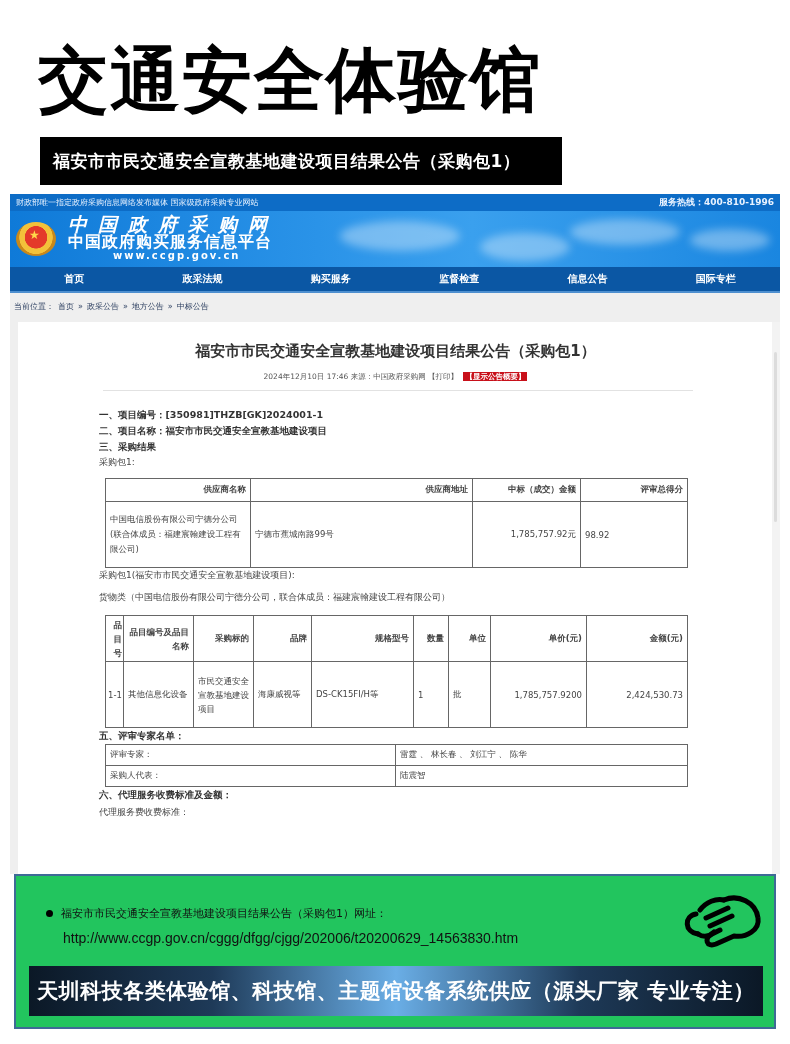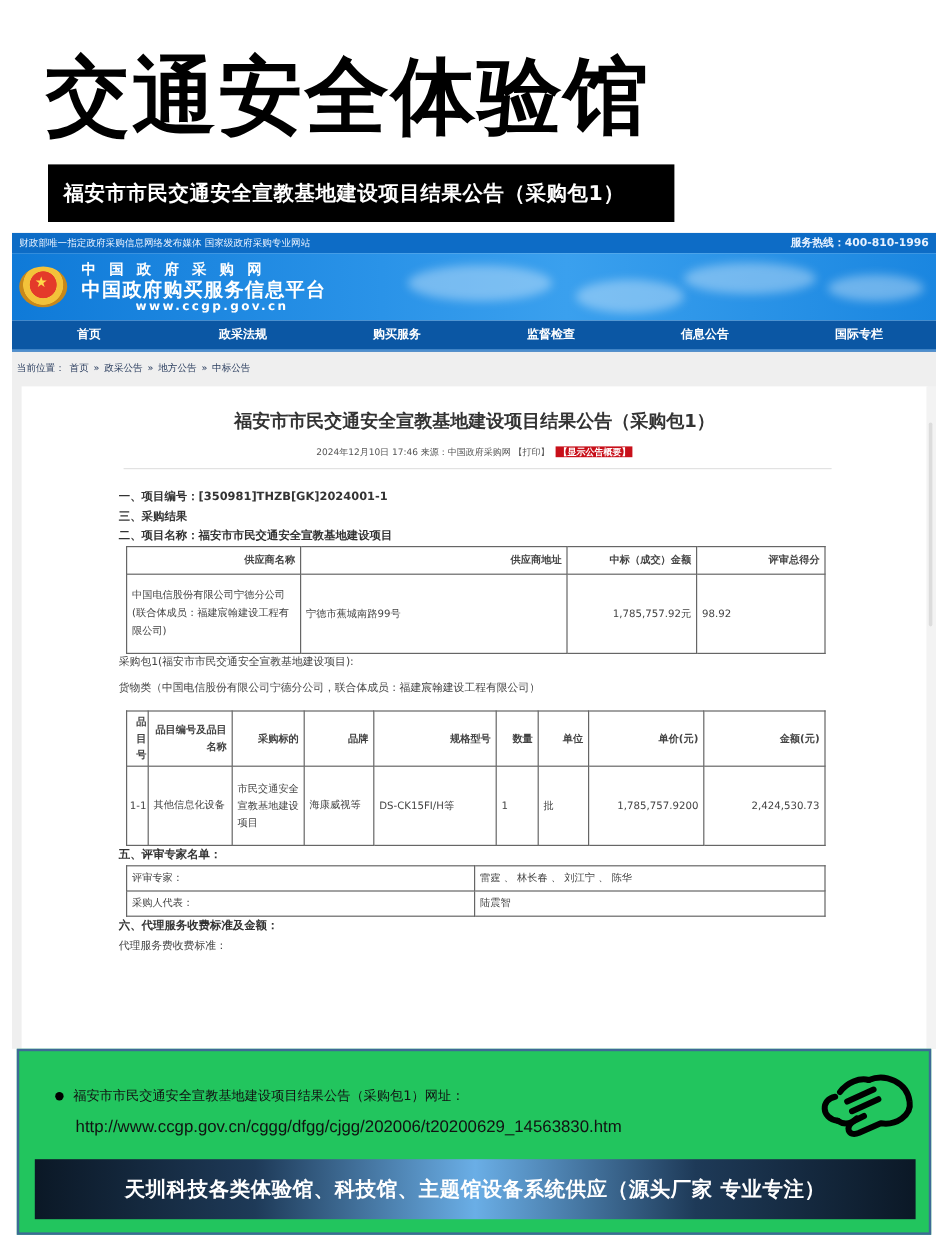--- a/index.html
+++ b/index.html
@@ -46,21 +46,21 @@
   }
   .emblem {
     width: 40px; height: 34px; border-radius: 50%;
     background: radial-gradient(circle at 50% 45%, #e43a2a 0 40%, #f3c23a 42% 60%, #c8881a 62%);
     position: relative; z-index: 2;
   }
   .emblem::after {
     content: "★"; position: absolute; left: 13px; top: 6px; color: #ffd94a; font-size: 12px;
   }
   .brand { margin-left: 12px; z-index: 2; }
-  .brand .b1 { color: #fff; font-size: 12px; font-weight: bold; letter-spacing: 11px; line-height: 17px; }
+  .brand .b1 { color: #fff; font-size: 19px; font-weight: bold; letter-spacing: 11px; line-height: 17px; font-style: italic; }
   .brand .b2 { color: #fff; font-size: 16px; font-weight: bold; letter-spacing: 1px; line-height: 17px; }
   .brand .b3 { color: #fff; font-size: 10px; font-weight: bold; letter-spacing: 2px; margin-left: 45px; line-height: 12px; }
   .navbar {
     height: 26px; background: #0b57a4;
     display: flex; align-items: center;
     border-bottom: 2px solid #4e8fcf;
   }
   .navbar .nav-item {
     flex: 1; text-align: center; color: #fff; font-size: 10px; font-weight: bold;
   }
@@ -116,21 +116,21 @@
   .bullet-dot { width: 7px; height: 7px; border-radius: 50%; background: #000; margin-right: 8px; }
   .url-line {
     position: absolute; left: 47px; top: 54px; font-size: 14px; color: #111;
     font-family: "Liberation Sans", sans-serif;
   }
   .hand-icon { position: absolute; left: 660px; top: 8px; width: 90px; height: 72px; }
   .slogan-bar {
     position: absolute; left: 13px; top: 90px; width: 734px; height: 50px;
     background: linear-gradient(90deg, #0b1826 0%, #1e3a58 25%, #6aaee6 50%, #1e3a58 75%, #0b1826 100%);
     display: flex; align-items: center; justify-content: center;
-    color: #fff; font-size: 17px; font-weight: bold; letter-spacing: 0.5px;
+    color: #fff; font-size: 21px; font-weight: bold; letter-spacing: 0.5px;
   }
 </style>
 </head>
 <body>
 
 <div class="hero-title">交通安全体验馆</div>
 <div class="hero-sub">
   <span>福安市市民交通安全宣教基地建设项目结果公告（采购包1）</span>
 </div>
 
@@ -173,22 +173,23 @@
   <div class="content">
     <div class="art-title">福安市市民交通安全宣教基地建设项目结果公告（采购包1）</div>
     <div class="art-meta">
       <span>2024年12月10日 17:46 来源：中国政府采购网 【打印】</span>
       <span class="red-btn">【显示公告概要】</span>
     </div>
     <div class="art-hr"></div>
 
     <div class="art-body">
       <div class="sec">一、项目编号：[350981]THZB[GK]2024001-1</div>
+      <div class="sec">二、项目名称：福安市市民交通安全宣教基地建设项目</div>
       <div class="sec">三、采购结果</div>
-      <div class="sec">二、项目名称：福安市市民交通安全宣教基地建设项目</div>
+      <div class="para" style="margin-bottom:8px;">采购包1:</div>
 
       <table class="t" style="width:583px; margin-left:6px;">
         <tbody>
             <tr>
           <th style="width:145px;">供应商名称</th>
           <th style="width:222px;">供应商地址</th>
           <th style="width:108px;">中标（成交）金额</th>
           <th>评审总得分</th>
         </tr>
         <tr style="height:66px;">

